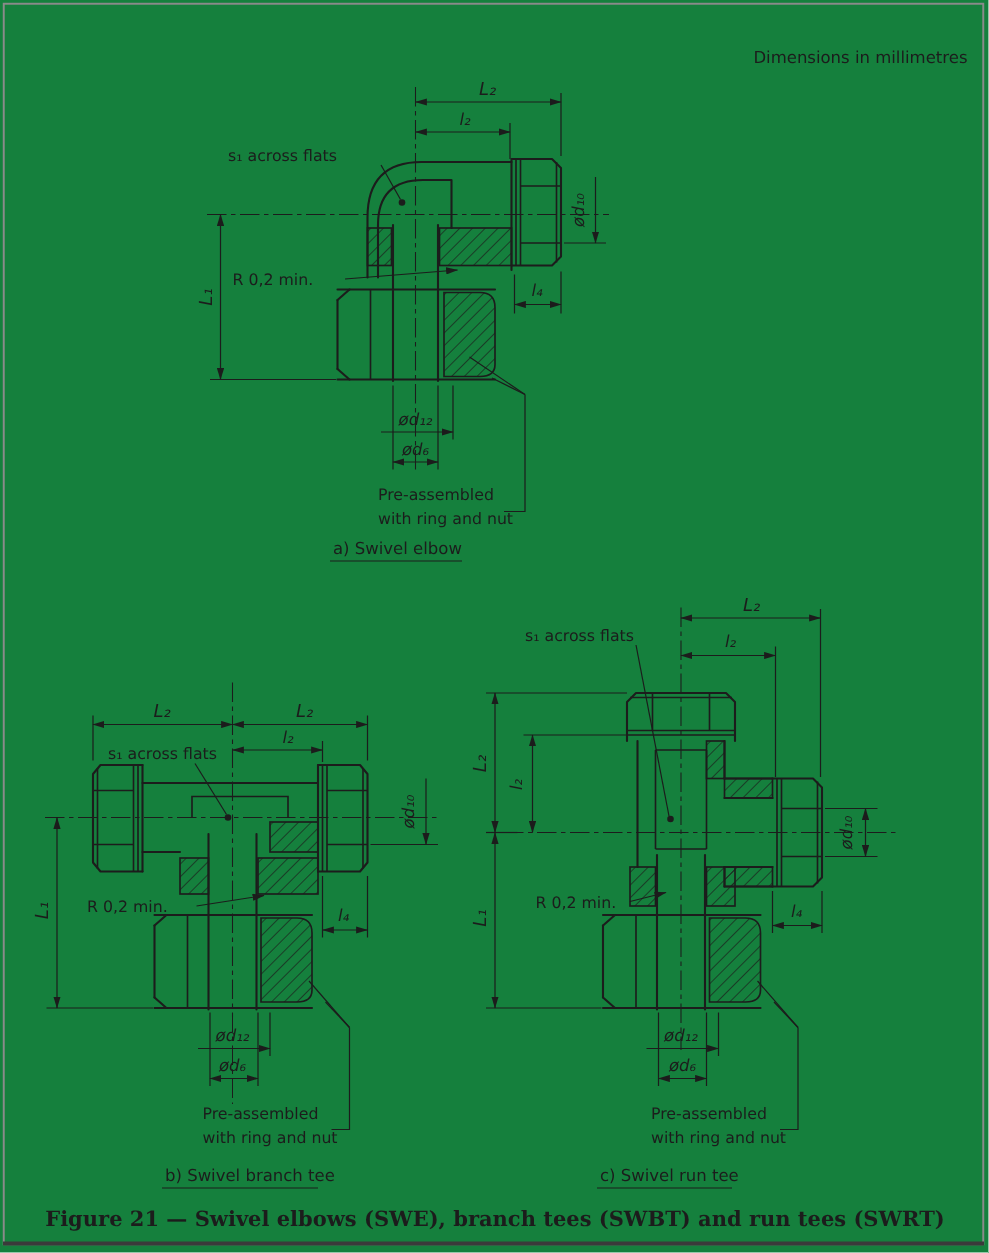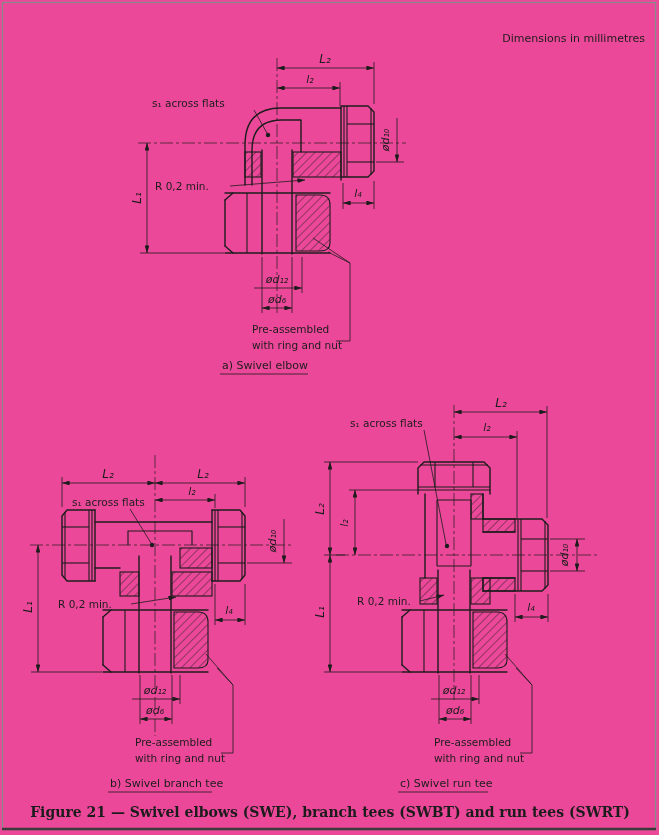--- a/index.html
+++ b/index.html
@@ -1,16 +1,16 @@
 <!DOCTYPE html>
 <html><head>
 <meta charset="utf-8">
 <style>
   html,body{margin:0;padding:0;background:#fff;}
-  .page{position:relative;width:659px;height:835px;background:#ec4899;overflow:hidden;
+  .page{position:relative;width:659px;height:835px;background:#15803d;overflow:hidden;
         font-family:"DejaVu Sans",sans-serif;}
   svg{display:block;}
   
   .ln{stroke:#1c1c1c;stroke-width:1.4;fill:none;stroke-linejoin:round;stroke-linecap:round;}
   .ln2{stroke:#1c1c1c;stroke-width:1.1;fill:none;}
   .tn{stroke:#1c1c1c;stroke-width:0.8;fill:none;}
   .cl{stroke:#1c1c1c;stroke-width:0.7;fill:none;stroke-dasharray:13 3 3 3;}
   .hatch{fill:url(#h);stroke:#1c1c1c;stroke-width:1.1;}
   
   text{fill:#1c1c1c;}

